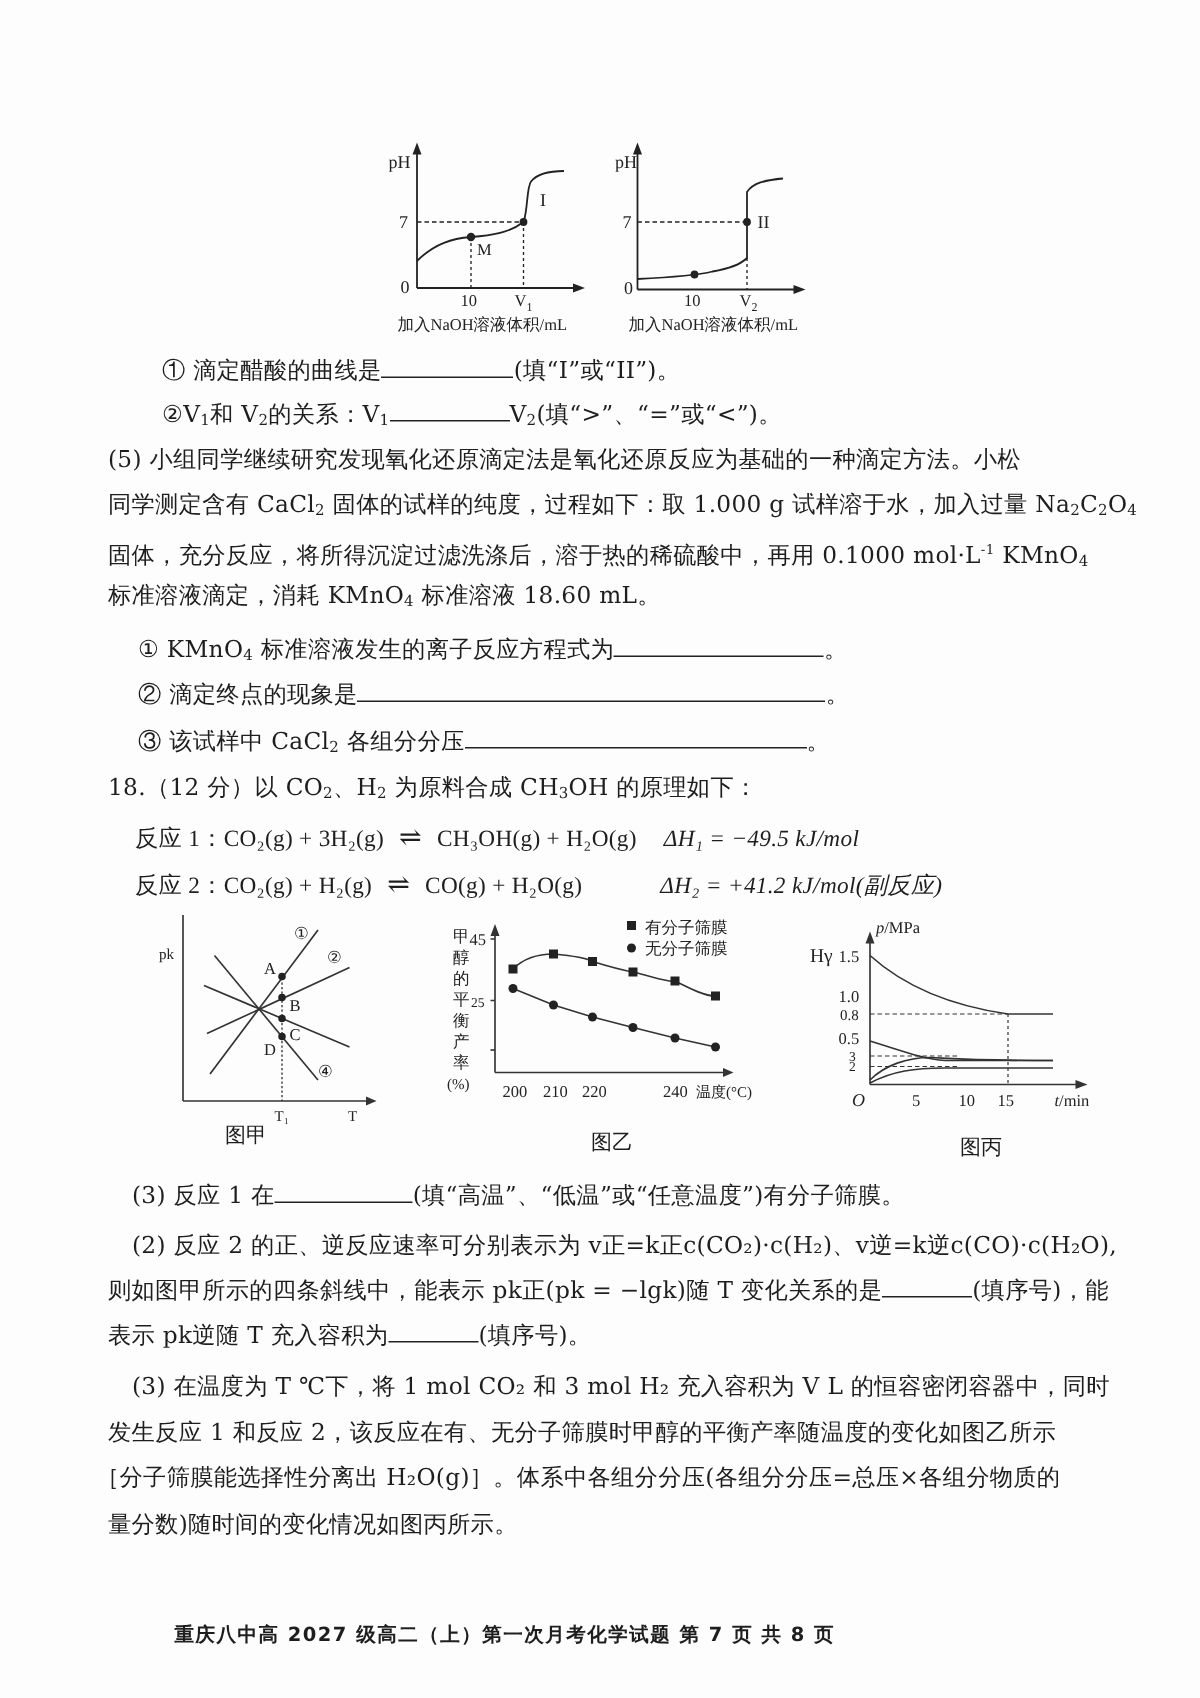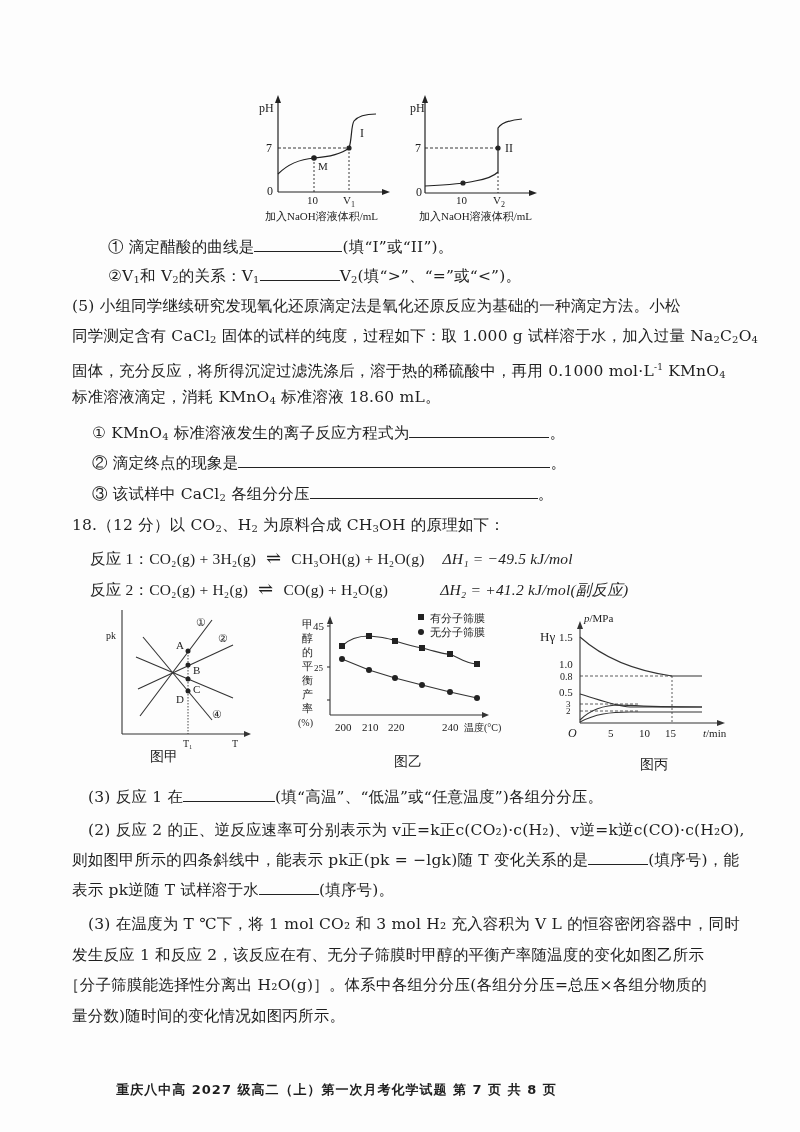--- a/index.html
+++ b/index.html
@@ -204,27 +204,27 @@
   <text x="20" y="31" font-size="13" fill="#333">Hγ</text>
   <text x="48" y="127" font-size="12" font-style="italic">O</text>
   <text x="88" y="127" font-size="11">5</text>
   <text x="119" y="127" font-size="11">10</text>
   <text x="145" y="127" font-size="11">15</text>
   <text x="183" y="127" font-size="11"><tspan font-style="italic">t</tspan>/min</text>
 </svg>
 <div class="cap" style="left:640px;top:756px;font-family:'DejaVu Sans',sans-serif">图丙</div>
 
 <div class="line" style="left:88px;top:787px">
-  <span>(3) 反应 1 在</span><span class="blank" style="width:92px"></span><span>(填“高温”、“低温”或“任意温度”)各组分分压。</span>
+  <span>(3) 反应 1 在</span><span class="blank" style="width:92px"></span><span>(填“高温”、“低温”或“任意温度”)有分子筛膜。</span>
 </div>
 <div class="line" style="left:88px;top:820px">(2) 反应 2 的正、逆反应速率可分别表示为 v正=k正c(CO₂)·c(H₂)、v逆=k逆c(CO)·c(H₂O),</div>
 <div class="line" style="left:72px;top:850px">
   <span>则如图甲所示的四条斜线中，能表示 pk正(pk = −lgk)随 T 变化关系的是</span><span class="blank" style="width:60px"></span><span>(填序号)，能</span>
 </div>
 <div class="line" style="left:72px;top:880px">
-  <span>表示 pk逆随 T 试样溶于水</span><span class="blank" style="width:60px"></span><span>(填序号)。</span>
+  <span>表示 pk逆随 T 充入容积为</span><span class="blank" style="width:60px"></span><span>(填序号)。</span>
 </div>
 <div class="line" style="left:88px;top:914px">(3) 在温度为 T ℃下，将 1 mol CO₂ 和 3 mol H₂ 充入容积为 V L 的恒容密闭容器中，同时</div>
 <div class="line" style="left:72px;top:945px">发生反应 1 和反应 2，该反应在有、无分子筛膜时甲醇的平衡产率随温度的变化如图乙所示</div>
 <div class="line" style="left:64px;top:975px">［分子筛膜能选择性分离出 H₂O(g)］。体系中各组分分压(各组分分压=总压×各组分物质的</div>
 <div class="line" style="left:72px;top:1006px">量分数)随时间的变化情况如图丙所示。</div>
 
 <div class="footer">重庆八中高 2027 级高二（上）第一次月考化学试题 第 7 页 共 8 页</div>
 
 </body></html>

